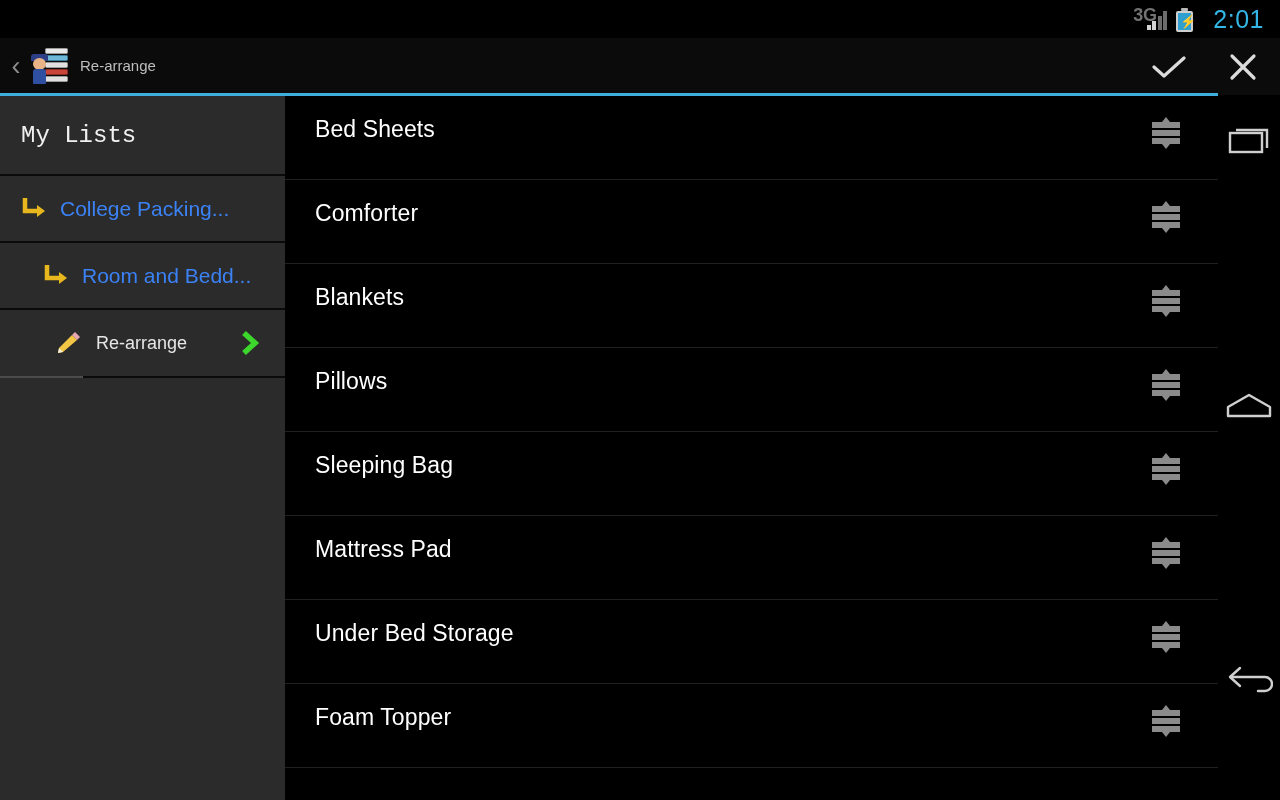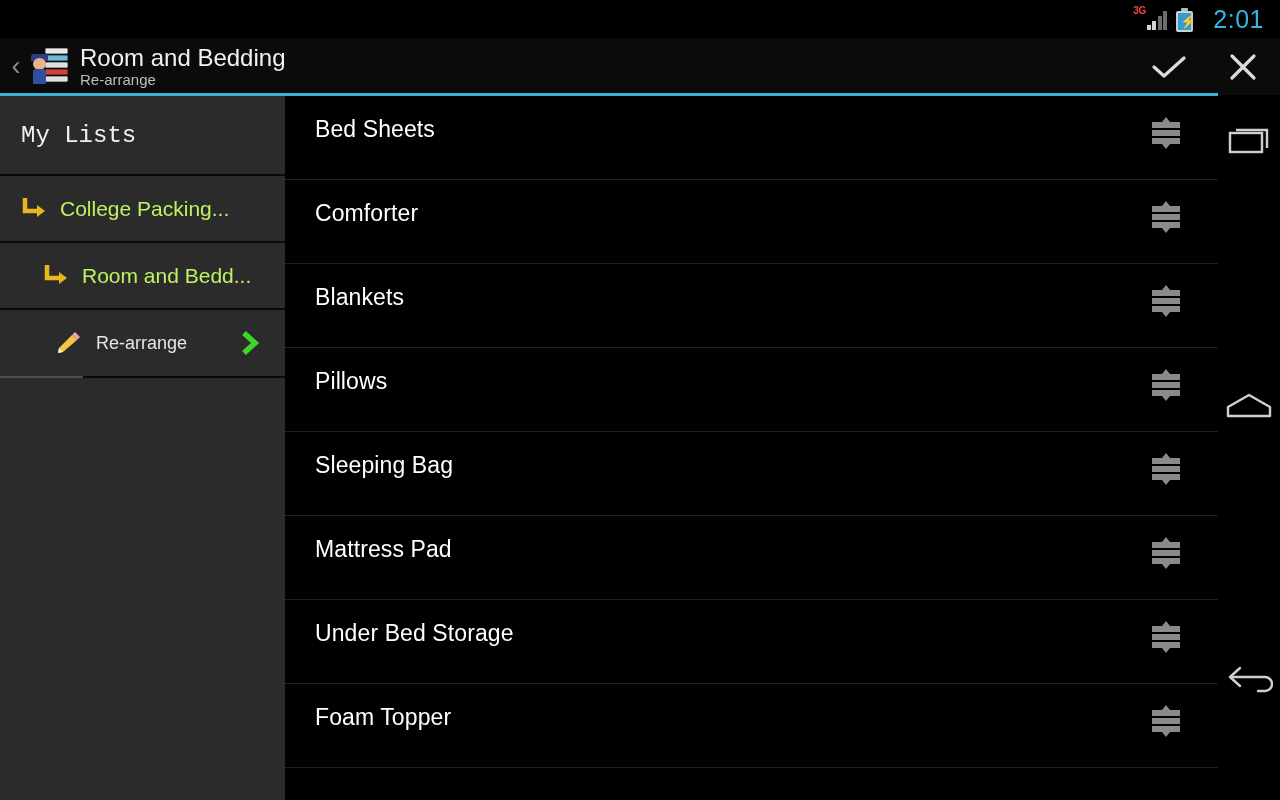--- a/index.html
+++ b/index.html
@@ -14,21 +14,21 @@
   
   .statusbar {
     position:absolute; left:0; top:0; width:1280px; height:38px;
     background:#000; display:flex; align-items:center;
     justify-content:flex-end; padding-right:16px;
   }
   .sb-group { display:flex; align-items:flex-end; gap:9px; }
   .net-icon { position:relative; width:34px; height:26px; }
   .net-label {
     position:absolute; left:0; top:-1px;
-    font-size:10px; color:#ef4444; font-weight:700; letter-spacing:-.3px;
+    font-size:18px; color:#737373; font-weight:700; letter-spacing:-.3px;
   }
   .bars { position:absolute; right:0; bottom:2px; display:flex; align-items:flex-end; gap:1.5px; }
   .bar { width:4px; background:#9a9a9a; }
   .bar.b1 { height:5px;  background:#d4d4d4; }
   .bar.b2 { height:9px;  background:#d4d4d4; }
   .bar.b3 { height:14px; background:#6d6d6d; }
   .bar.b4 { height:19px; background:#6d6d6d; }
 
   .battery { position:relative; width:17px; height:24px; }
   .batt-tip {
@@ -110,21 +110,21 @@
   }
   .sb-header-text { font-size:24px; color:#f0f0f0; }
   .sb-item {
     height:67px; display:flex; align-items:center;
     border-bottom:2px solid #0a0a0a; cursor:pointer; position:relative;
   }
   .sb-item.lvl1 { padding-left:22px; }
   .sb-item.lvl2 { padding-left:44px; }
   .sb-item.lvl3 { padding-left:56px; height:68px; }
   .arrow-ic { width:26px; height:22px; flex:none; }
-  .sb-label { font-size:21px; color:#bef264; margin-left:12px; white-space:nowrap; }
+  .sb-label { font-size:21px; color:#3b82f6; margin-left:12px; white-space:nowrap; }
   .sb-label.small { font-size:18px; color:#e6e6e6; margin-left:14px; }
   .pencil-ic { width:26px; height:24px; flex:none; }
   .green-chev { margin-left:auto; margin-right:24px; width:22px; height:26px; flex:none; }
   .sb-active-bar {
     position:absolute; left:0; bottom:-2px; width:83px; height:2px; background:#4c4c4c;
   }
 
   
   .list {
     position:absolute; left:285px; top:96px; width:933px; height:704px;
@@ -191,21 +191,20 @@
           <i class="ai-bk k3"></i>
         <i class="ai-bk k4"></i>
           <i class="ai-bk k5"></i>
       </span>
       <span class="ai-cap"></span>
       <span class="ai-head"></span>
       <span class="ai-body"></span>
     </div>
 
     <div class="ab-titles">
-      <div class="ab-title">Room and Bedding</div>
       <div class="ab-subtitle">Re-arrange</div>
     </div>
 
     <div class="ab-spacer"></div>
 
     <div class="ab-btn">
       <svg class="ic-check" viewBox="0 0 34 24">
         <path d="M2 12 L12 21 L32 3" fill="none" stroke="#dcdcdc" stroke-width="3.2" stroke-linecap="round" stroke-linejoin="round"></path>
       </svg>
     </div>

